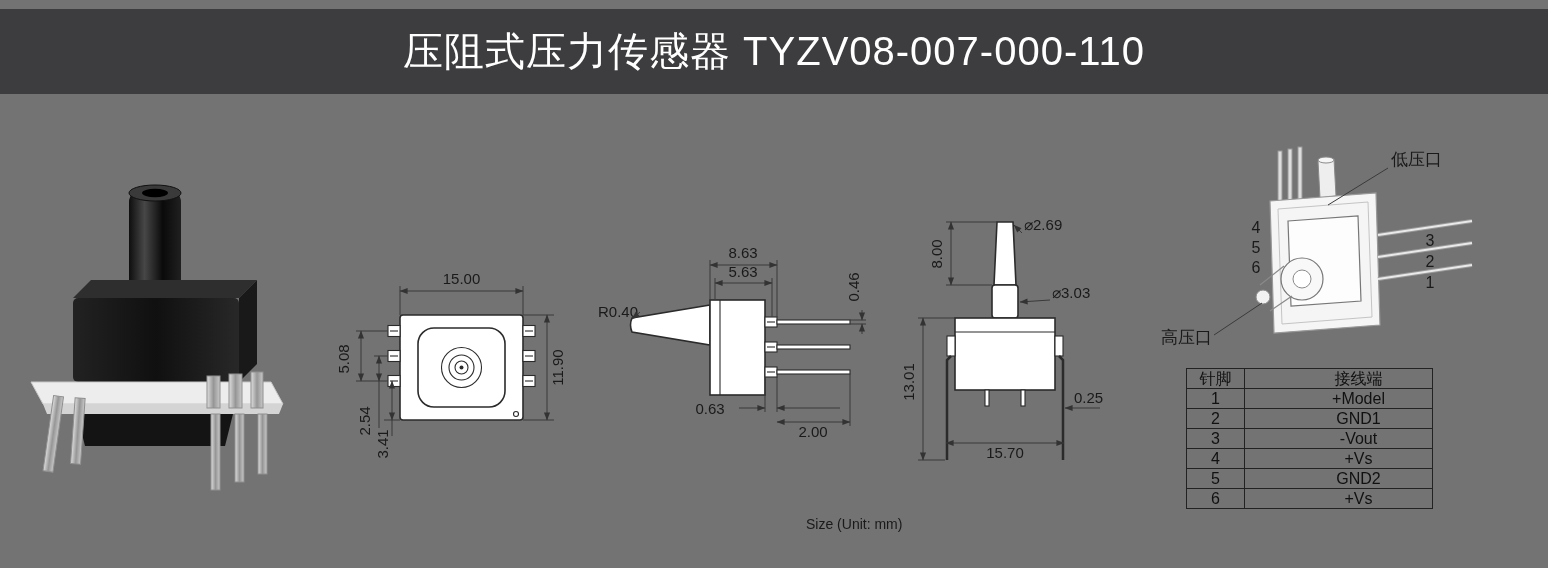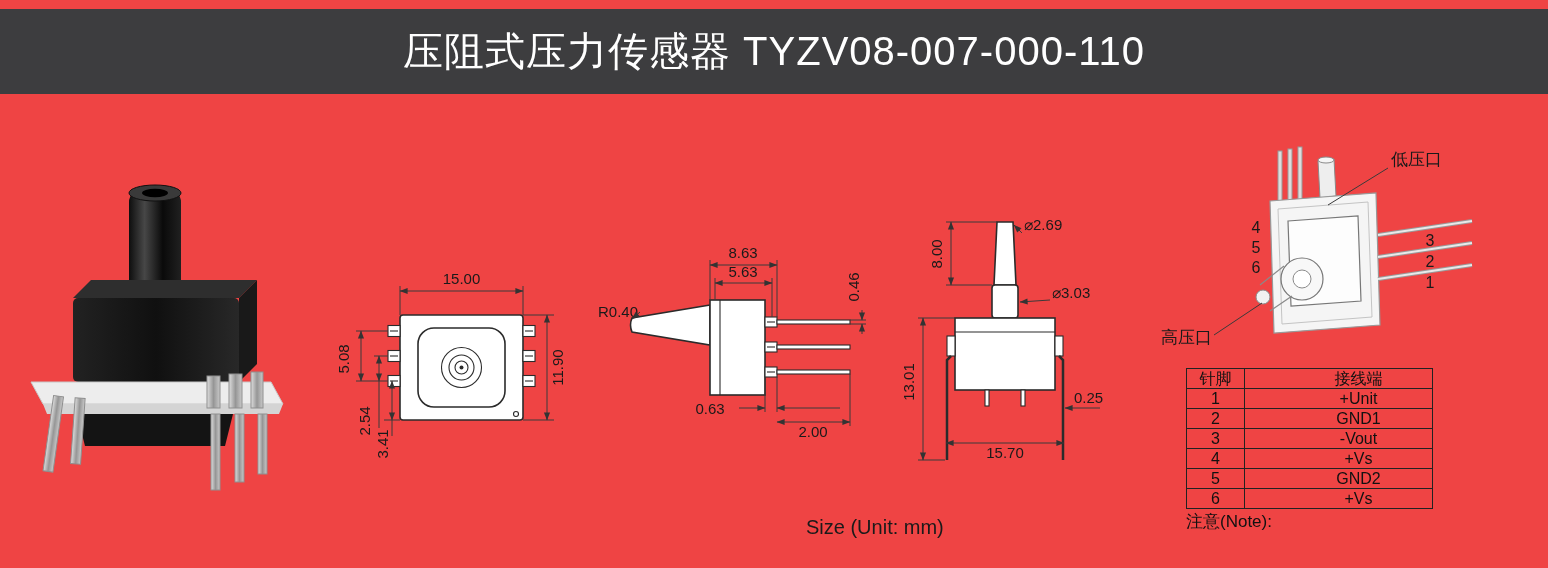--- a/index.html
+++ b/index.html
@@ -1,36 +1,36 @@
 <!DOCTYPE html>
 <html><head>
 <meta charset="utf-8">
 <style>
   * { margin:0; padding:0; box-sizing:border-box; }
   html,body { width:1548px; height:568px; background:#ffffff; overflow:hidden;
               font-family:"Liberation Sans","DejaVu Sans",sans-serif; }
-  .page { position:absolute; left:0; top:0; width:1548px; height:568px; background:#ef4444; }
+  .page { position:absolute; left:0; top:0; width:1548px; height:568px; background:#737373; }
 
   .title-bar { position:absolute; left:0; top:9px; width:1548px; height:85px;
                background:#3d3d3f; display:flex; align-items:center; justify-content:center; }
   .title { color:#ffffff; font-size:40px; font-weight:500; letter-spacing:1px; }
 
   .abs { position:absolute; }
   svg text { font-family:"Liberation Sans","DejaVu Sans",sans-serif; }
   .dim { font-size:15px; fill:#1a1a1a; }
   .lbl { font-size:17px; fill:#1a1a1a; }
   .num { font-size:16px; fill:#1a1a1a; }
   .part  { fill:#ffffff; stroke:#2b2b2b; stroke-width:1.6; }
   .partn { fill:none;    stroke:#2b2b2b; stroke-width:1.6; }
   .thin  { fill:#ffffff; stroke:#2b2b2b; stroke-width:1.1; }
   .thinn { fill:none;    stroke:#2b2b2b; stroke-width:1.1; }
   .dline { stroke:#3a3a3a; stroke-width:1; fill:none; }
 
   .caption   { position:absolute; left:36px;  top:517px; font-size:18px; color:#1a1a1a; }
-  .size-note { position:absolute; left:806px; top:516px; font-size:20px; color:#1a1a1a; }
+  .size-note { position:absolute; left:806px; top:516px; font-size:14px; color:#1a1a1a; }
 
   .pin-table { position:absolute; left:1186px; top:368px; border-collapse:collapse;
                font-size:16px; color:#111; }
   .pin-table th, .pin-table td { border:1px solid #222; text-align:center; font-weight:400;
                padding:0 6px; height:19px; line-height:19px; }
   .pin-table th:first-child, .pin-table td:first-child { width:58px; }
   .pin-table th:last-child,  .pin-table td:last-child  { width:188px;padding-left:46px; }
 
   .notes { position:absolute; left:1186px; top:511px; font-size:17px; color:#111; line-height:1.3; }
 </style>
@@ -284,21 +284,21 @@
   <table class="pin-table">
     <thead>
       <tr>
         <th>针脚</th>
         <th>接线端</th>
       </tr>
     </thead>
     <tbody>
       <tr>
         <td>1</td>
-        <td>+Unit</td>
+        <td>+Model</td>
       </tr>
       <tr>
         <td>2</td>
         <td>GND1</td>
       </tr>
       <tr>
         <td>3</td>
         <td>-Vout</td>
       </tr>
       <tr>
@@ -310,16 +310,15 @@
         <td>GND2</td>
       </tr>
       <tr>
         <td>6</td>
         <td>+Vs</td>
       </tr>
     </tbody>
   </table>
 
   <div class="notes">
-    <div>注意(Note):</div>
   </div>
 
 </div>
 
 </body></html>

